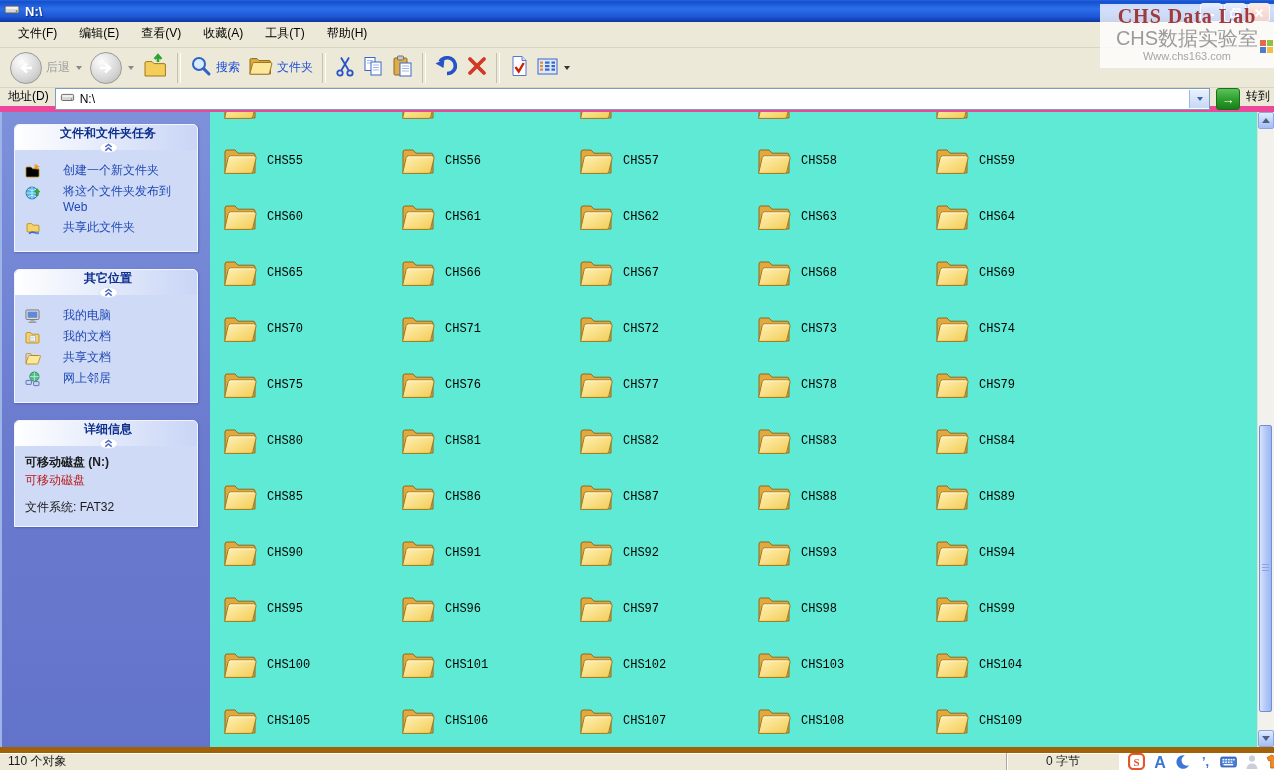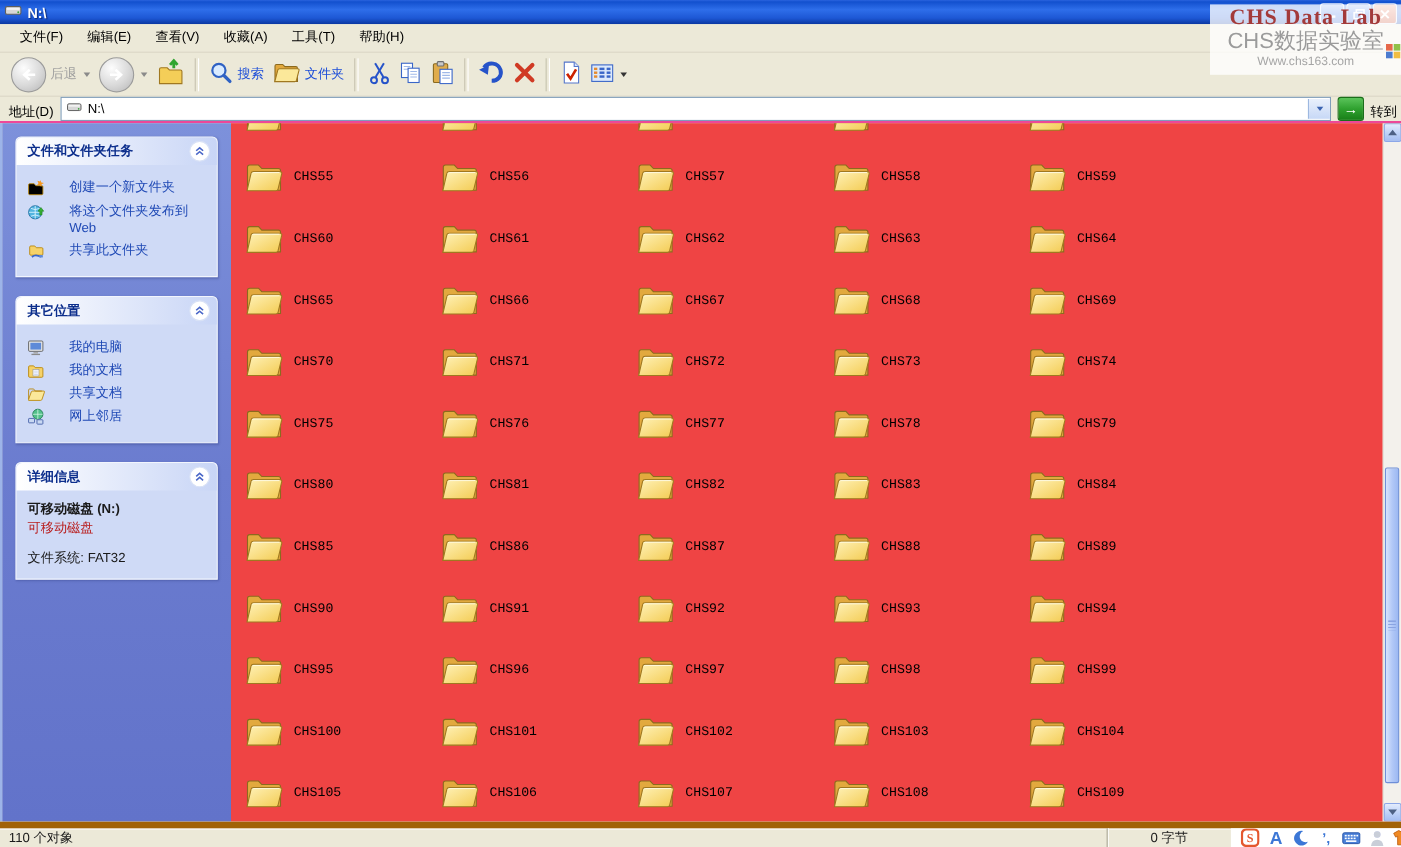--- a/index.html
+++ b/index.html
@@ -32,54 +32,54 @@
   .nav-circle{width:30px;height:30px;border-radius:50%;
     background:radial-gradient(circle at 35% 30%,#FDFDFD 0%,#D9D9D9 55%,#B5B5B5 100%);
     border:1px solid #9B9B9B;display:flex;align-items:center;justify-content:center;}
   .nav-label{color:#9E9E9E;font-size:12px;}
   .caret{width:0;height:0;border-left:3.5px solid transparent;border-right:3.5px solid transparent;border-top:4px solid #8A8A8A;margin-left:2px;}
   .caret.dark{border-top-color:#333;}
   .tb-label{font-size:12px;color:#1d4ed8;}
 
   
   .addressbar{position:absolute;left:0;top:88px;width:100%;height:24px;background:#ECE9D8;
-    border-bottom:2px solid #ec4899;display:flex;align-items:flex-end;box-sizing:border-box;padding:0 4px 0 8px;gap:6px;}
+    border-bottom:6px solid #ec4899;display:flex;align-items:flex-start;box-sizing:border-box;padding:0 4px 0 8px;gap:6px;}
   .addr-label{font-size:12px;color:#000;white-space:nowrap;}
   .addr-combo{flex:1;height:20px;background:#fff;border:1px solid #7F9DB9;display:flex;align-items:center;gap:5px;padding-left:4px;position:relative;}
   .addr-input{flex:1;border:none;outline:none;font-size:12px;font-family:"Liberation Sans",sans-serif;height:16px;padding:0;background:transparent;}
   .addr-drop{width:19px;height:18px;background:linear-gradient(180deg,#E9F0FC,#C7D8F6);border-left:1px solid #9DB8E0;
     display:flex;align-items:center;justify-content:center;}
   .addr-drop .caret{border-top-color:#3A62B0;margin:0;}
   .go-btn{width:22px;height:20px;border-radius:3px;border:1px solid #1A6E1A;
     background:linear-gradient(180deg,#5BC45B 0%,#2FA12F 50%,#187F18 100%);
     display:flex;align-items:center;justify-content:center;color:#fff;font-weight:bold;font-size:13px;}
   .go-label{font-size:12px;color:#000;white-space:nowrap;}
 
   
   .main{position:absolute;left:0;top:112px;width:100%;height:635px;display:flex;}
   .sidebar{width:210px;height:100%;box-sizing:border-box;
     background:linear-gradient(180deg,#7D91DB 0%,#6珠77CB 50%,#6273CA 100%);
     background:linear-gradient(180deg,#7D91DB 0%,#6B7CCF 50%,#6273CA 100%);
     border-left:2px solid #9DB4E8;padding:12px 12px 0 12px;overflow:hidden;}
   .panel{background:#CFDAF6;border:1px solid #F2F5FD;border-radius:5px 5px 0 0;margin-bottom:17px;box-shadow:1px 1px 2px rgba(20,30,90,.25);}
   .panel-header{height:25px;display:flex;align-items:center;justify-content:space-between;
     padding:0 6px 0 10px;background:linear-gradient(90deg,#FFFFFF 0%,#C8D5F6 100%);
-    border-radius:5px 5px 0 0;color:#0C2E8C;font-weight:bold;font-size:12px;cursor:pointer;}
+    border-radius:5px 5px 0 0;color:#0C2E8C;font-weight:bold;font-size:12px;cursor:pointer;flex-direction:column;}
   .chev-btn{width:17px;height:17px;border-radius:50%;background:#fff;border:1px solid #D9E2F6;
     display:flex;align-items:center;justify-content:center;}
   .panel-body{padding:8px 6px 10px 10px;font-size:12px;}
   .link-row{display:flex;align-items:flex-start;gap:22px;margin:5px 0;cursor:pointer;}
   .link-row .lk-icon{flex:0 0 16px;height:16px;}
   .link-row .lk-label{color:#1F49B5;line-height:1.3;max-width:140px;}
   .details-name{font-weight:bold;color:#1A1A1A;}
   .details-type{color:#b91c1c;margin-top:1px;}
   .details-fs{color:#1A1A1A;margin-top:10px;}
 
   
-  .content{position:relative;flex:1;height:100%;background:#ef4444;overflow:hidden;}
+  .content{position:relative;flex:1;height:100%;background:#5eead4;overflow:hidden;}
   .partial-row{position:absolute;left:0;top:0;right:16px;height:10px;overflow:hidden;display:grid;
     grid-template-columns:repeat(5,178px);padding-left:12px;}
   .partial-folder svg{display:block;margin-top:-21px;}
   .folder-grid{position:absolute;left:0;top:10px;right:16px;bottom:0;padding:11px 0 0 12px;
     display:grid;grid-template-columns:repeat(5,178px);grid-auto-rows:56px;overflow:hidden;}
   .folder-item{display:flex;align-items:center;gap:9px;cursor:pointer;}
   .f-icon svg{display:block;}
   .f-label{font-family:"Liberation Mono",monospace;font-size:12px;color:#000;}
 
   

